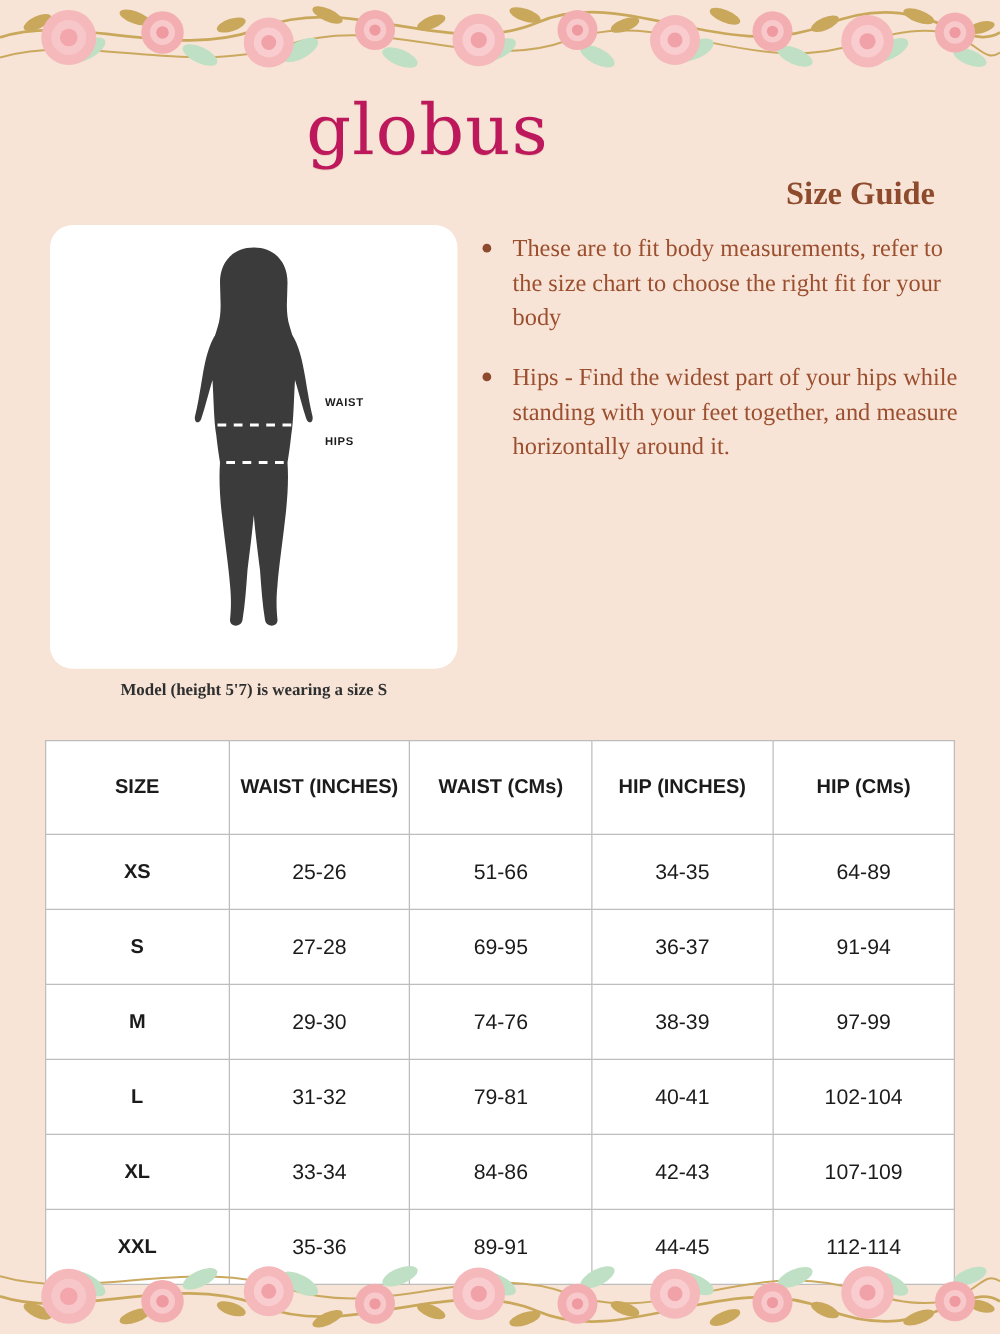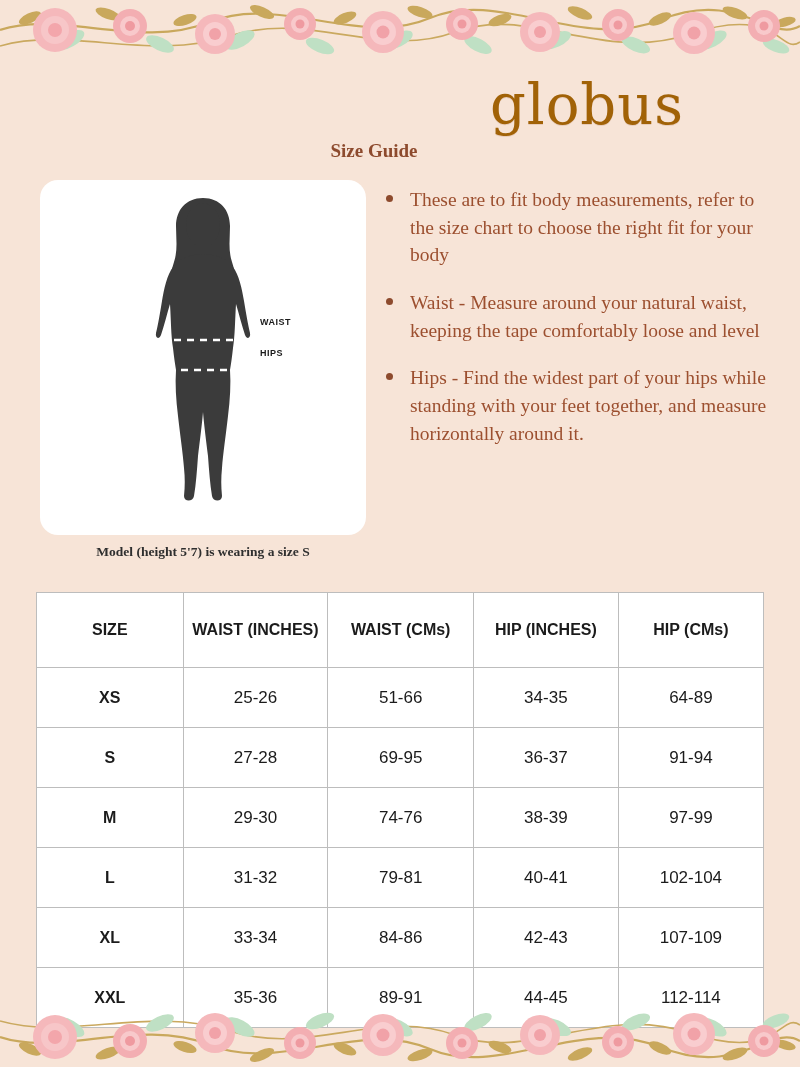--- a/index.html
+++ b/index.html
@@ -26,35 +26,35 @@
   }
   .floral-band.top { top: 0; }
   .floral-band.bottom { bottom: 0; transform: scaleY(-1); }
 
   
   .brand {
     position: absolute;
     top: 72px;
     left: 0;
     width: 684px;
-    text-align: right;
+    text-align: center;
     font-size: 56px;
     letter-spacing: 1px;
-    color: #a16207;
+    color: #be185d;
     text-shadow: 0 1px 0 #e8cdbb;
     font-family: "DejaVu Serif", serif;
     font-weight: 400;
   }
   .subtitle {
     position: absolute;
     top: 140px;
     left: 0;
     width: 748px;
-    text-align: center;
-    font-size: 19px;
+    text-align: right;
+    font-size: 26px;
     font-weight: bold;
     color: #8d4a2d;
     font-family: "Liberation Serif", serif;
   }
 
   
   .model-card {
     position: absolute;
     left: 40px;
     top: 180px;
@@ -292,24 +292,20 @@
 </div>
 <div class="model-caption">Model (height 5'7) is wearing a size S</div>
 
 <div class="notes">
   <div class="note">
     <span class="dot"></span>
     <span>These are to fit body measurements, refer to the size chart to choose the right fit for your body</span>
   </div>
   <div class="note">
     <span class="dot"></span>
-    <span>Waist - Measure around your natural waist, keeping the tape comfortably loose and level</span>
-  </div>
-  <div class="note">
-    <span class="dot"></span>
     <span>Hips - Find the widest part of your hips while standing with your feet together, and measure horizontally around it.</span>
   </div>
 </div>
 
 <table class="size-table">
   <thead>
     <tr>
       <th class="col-size">SIZE</th>
       <th class="col-wi">WAIST (INCHES)</th>
       <th class="col-wc">WAIST (CMs)</th>

